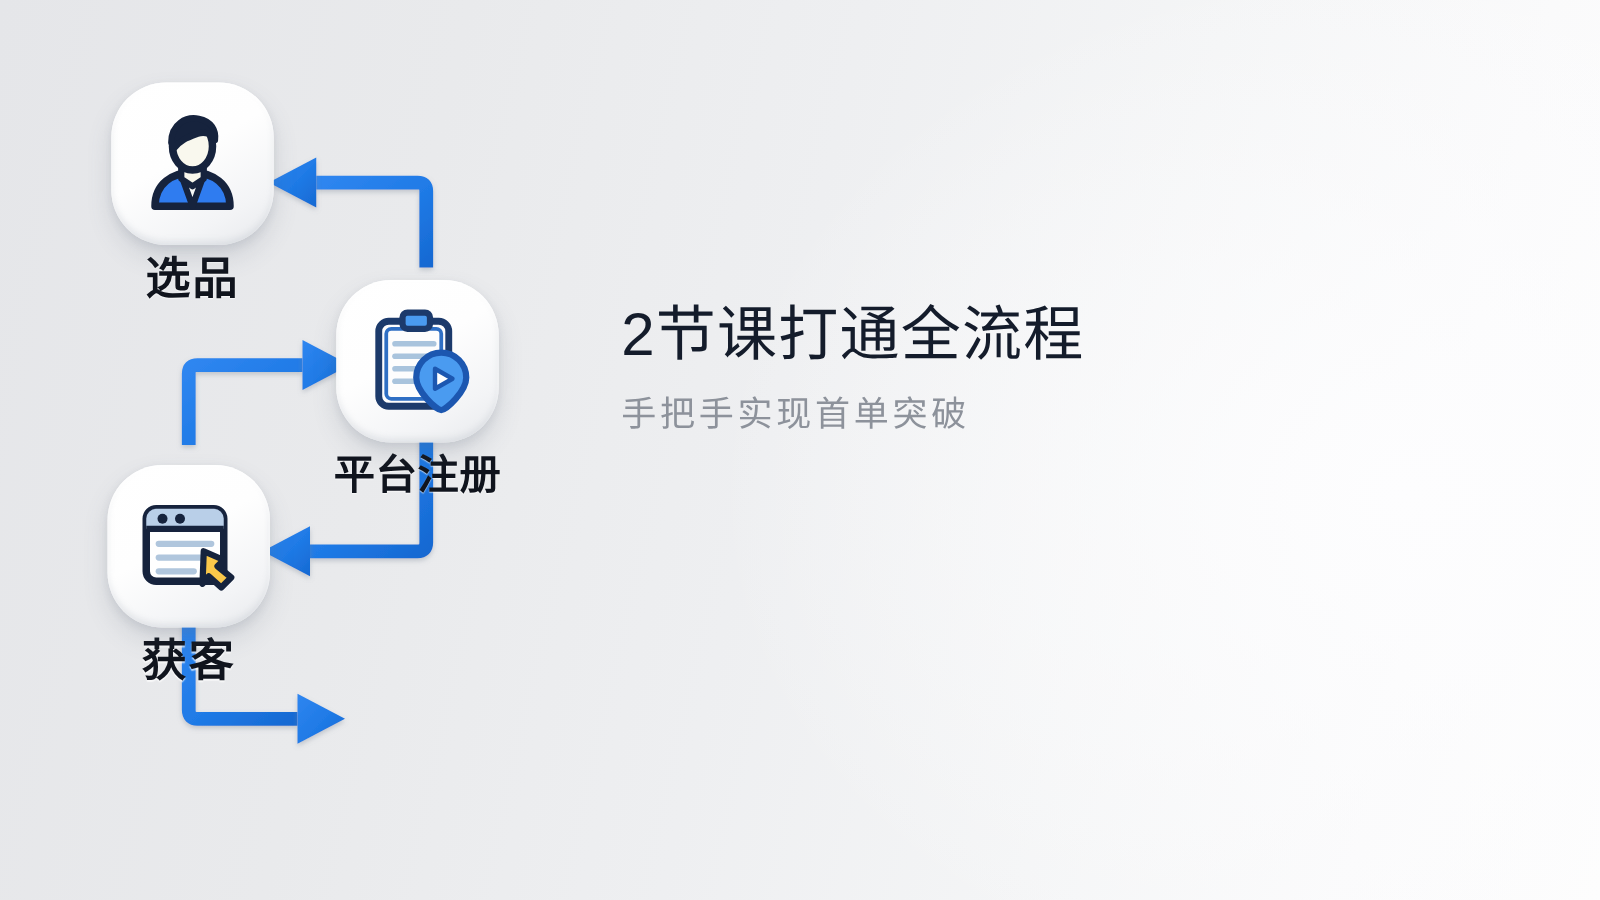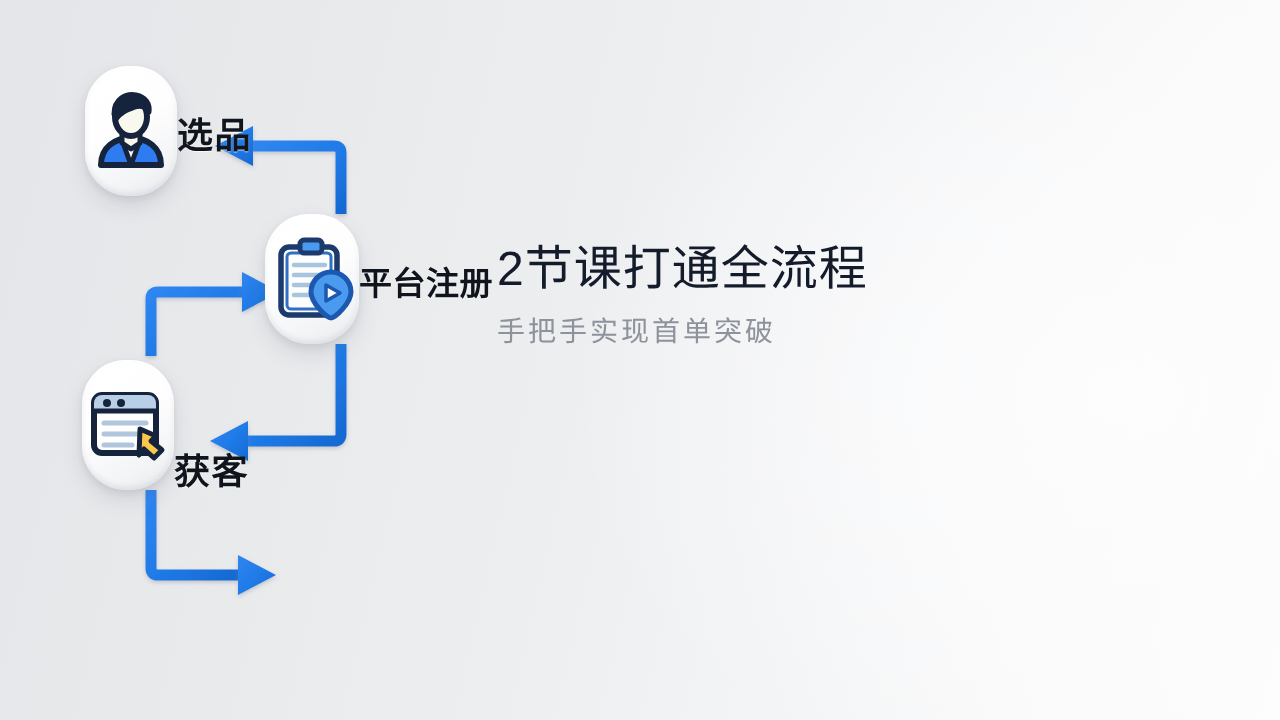--- a/index.html
+++ b/index.html
@@ -39,20 +39,21 @@
     top: 0;
     width: 480px;
     height: 720px;
     pointer-events: none;
   }
 
   .node {
     position: absolute;
     width: 138px;
     display: flex;
+    flex-direction: column;
     align-items: center;
   }
   .tile {
     position: relative;
     width: 130px;
     height: 130px;
     border-radius: 44px;
     background: linear-gradient(150deg, #ffffff 0%, #fefefe 45%, #f3f4f6 78%, #e7e9ec 100%);
     box-shadow:
       0 10px 20px rgba(90,100,120,0.17),
@@ -71,22 +72,22 @@
     color: #10141d;
     letter-spacing: 1.5px;
     line-height: 1;
     white-space: nowrap;
     text-shadow: 0 1px 1px rgba(255,255,255,0.7);
   }
   .node-label.wide { font-size: 33px; letter-spacing: 0.5px; }
 
   
   #node-xuanpin   { left: 85px;  top: 66px;  }
-  #node-pingtai   { left: 265px; top: 214px; }
-  #node-huoke     { left: 82px;  top: 360px; align-items: flex-end; }
+  #node-pingtai   { left: 265px; top: 224px; }
+  #node-huoke     { left: 82px;  top: 372px; }
   #node-qiandan   { left: 265px; top: 492px; }
 
   
   #text-block {
     position: absolute;
     left: 497px;
     top: 183px;
     width: 742px;
   }
   #headline {

